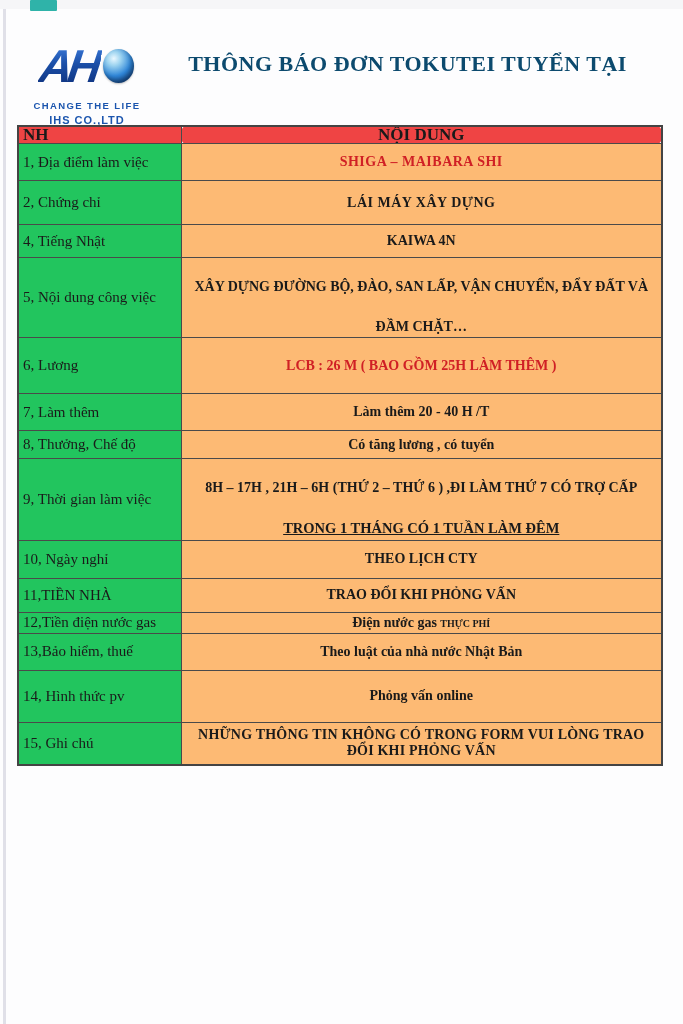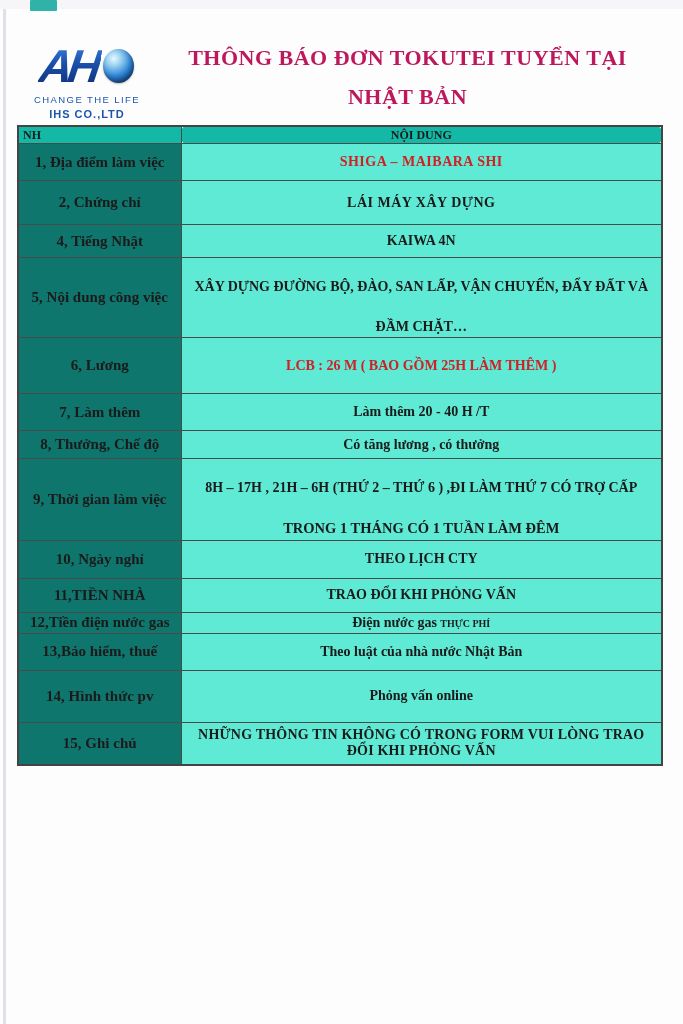--- a/index.html
+++ b/index.html
@@ -36,70 +36,70 @@
     -webkit-background-clip:text;background-clip:text;color:transparent;
     padding-right:4px;
   }
   .logo-globe{
     width:31px;height:34px;border-radius:50%;
     background:radial-gradient(circle at 35% 28%, #eaf8ff 0%, #9ed4f0 22%, #2f86d8 55%, #0b2c6b 100%);
     box-shadow:inset -2px -3px 5px rgba(0,0,0,.35), 0 1px 2px rgba(0,0,0,.25);
   }
   .logo-tagline{
     font-family:"Liberation Sans", sans-serif;
-    font-weight:normal;font-size:9.5px;letter-spacing:1.4px;color:#1b55ae;
-    margin-top:2px;white-space:nowrap;
+    font-weight:bold;font-size:9.5px;letter-spacing:1.4px;color:#1b55ae;
+    margin-top:8px;white-space:nowrap;
   }
   .logo-company{
     font-family:"Liberation Sans", sans-serif;
     font-weight:bold;font-size:11px;letter-spacing:1px;color:#1b55ae;
     margin-top:3px;
   }
   .doc-title{
-    position:absolute;left:150px;top:38px;width:515px;
+    position:absolute;left:150px;top:44px;width:515px;
     text-align:center;
     font-weight:bold;font-size:22px;line-height:39px;letter-spacing:.5px;
-    color:#be185d;
+    color:#0c4a6e;
   }
 
   
   table.job{
     position:absolute;left:17px;top:125px;width:646px;
     border-collapse:collapse;table-layout:fixed;
     background:#fff;
   }
   table.job td,table.job th{
     border:1.4px solid #4a4a4a;
     padding:0 4px;vertical-align:middle;
     overflow:hidden;
   }
   table.job{border:2px solid #444;}
   col.c-lab{width:163px;}
   th.h{
-    background:#14b8a6;height:16px;
-    font-size:12px;font-weight:bold;line-height:12px;
+    background:#ef4444;height:16px;
+    font-size:17px;font-weight:bold;line-height:12px;
   }
   th.h-nh{text-align:left;padding-left:7px;}
   th.h-nd{text-align:center;border-radius:6px;}
   td.lab{
-    background:#0f766e;
-    font-weight:bold;font-size:15px;
-    padding-left:8px;text-align:center;
+    background:#22c55e;
+    font-weight:normal;font-size:15px;
+    padding-left:8px;text-align:left;
     white-space:nowrap;
   }
   td.val{
-    text-align:center;font-weight:bold;font-size:14px;background:#5eead4;
+    text-align:center;font-weight:bold;font-size:14px;background:#fdba74;
   }
   .v-red{color:#d02025;}
   .v-xl{font-size:21px;letter-spacing:.5px;}
   .v-lg{font-size:15.5px;}
   .v-md{font-size:14px;}
   .v-sm{font-size:12.5px;}
   .v-xs{font-size:10.5px;letter-spacing:.2px;margin-top:24px;}
-  .line2-md{font-size:14.5px;}
+  .line2-md{font-size:14.5px;text-decoration:underline;}
   .suffix-small{font-size:10px;font-weight:bold;}
   .two-line div{line-height:1.55;margin-top:18px;}
 </style>
 </head>
 <body>
 
 <div class="edge-line-left"></div>
 <div class="top-band"></div>
 <div class="teal-mark"></div>
 
@@ -107,21 +107,20 @@
   <div class="logo-row">
     <span class="logo-ah">AH</span>
     <span class="logo-globe"></span>
   </div>
   <div class="logo-tagline">CHANGE THE LIFE</div>
   <div class="logo-company">IHS CO.,LTD</div>
 </div>
 
 <div class="doc-title">
   <div>THÔNG BÁO ĐƠN TOKUTEI TUYỂN TẠI</div>
-  <div>NHẬT BẢN</div>
 </div>
 
 <table class="job">
   <colgroup>
       <col class="c-lab">
       <col>
     </colgroup>
   <tbody>
       <tr style="height:16px">
     <th class="h h-nh">NH</th>
@@ -149,21 +148,21 @@
   <tr style="height:56px">
     <td class="lab">6, Lương</td>
     <td class="val v-lg v-red">LCB : 26 M  ( BAO GỒM 25H LÀM THÊM )</td>
   </tr>
   <tr style="height:37px">
     <td class="lab">7, Làm thêm</td>
     <td class="val v-md">Làm thêm  20 - 40 H /T</td>
   </tr>
   <tr style="height:28px">
     <td class="lab">8, Thưởng, Chế độ</td>
-    <td class="val v-md">Có tăng lương , có thưởng</td>
+    <td class="val v-md">Có tăng lương , có tuyển</td>
   </tr>
   <tr style="height:55px">
     <td class="lab">9, Thời gian làm việc</td>
     <td class="val v-sm two-line">
       <div>8H – 17H , 21H – 6H (THỨ 2 – THỨ 6 ) ,ĐI LÀM THỨ 7 CÓ TRỢ CẤP</div>
       <div class="line2-md">TRONG 1 THÁNG CÓ 1 TUẦN LÀM ĐÊM</div>
     </td>
   </tr>
   <tr style="height:38px">
     <td class="lab">10, Ngày nghỉ</td>

